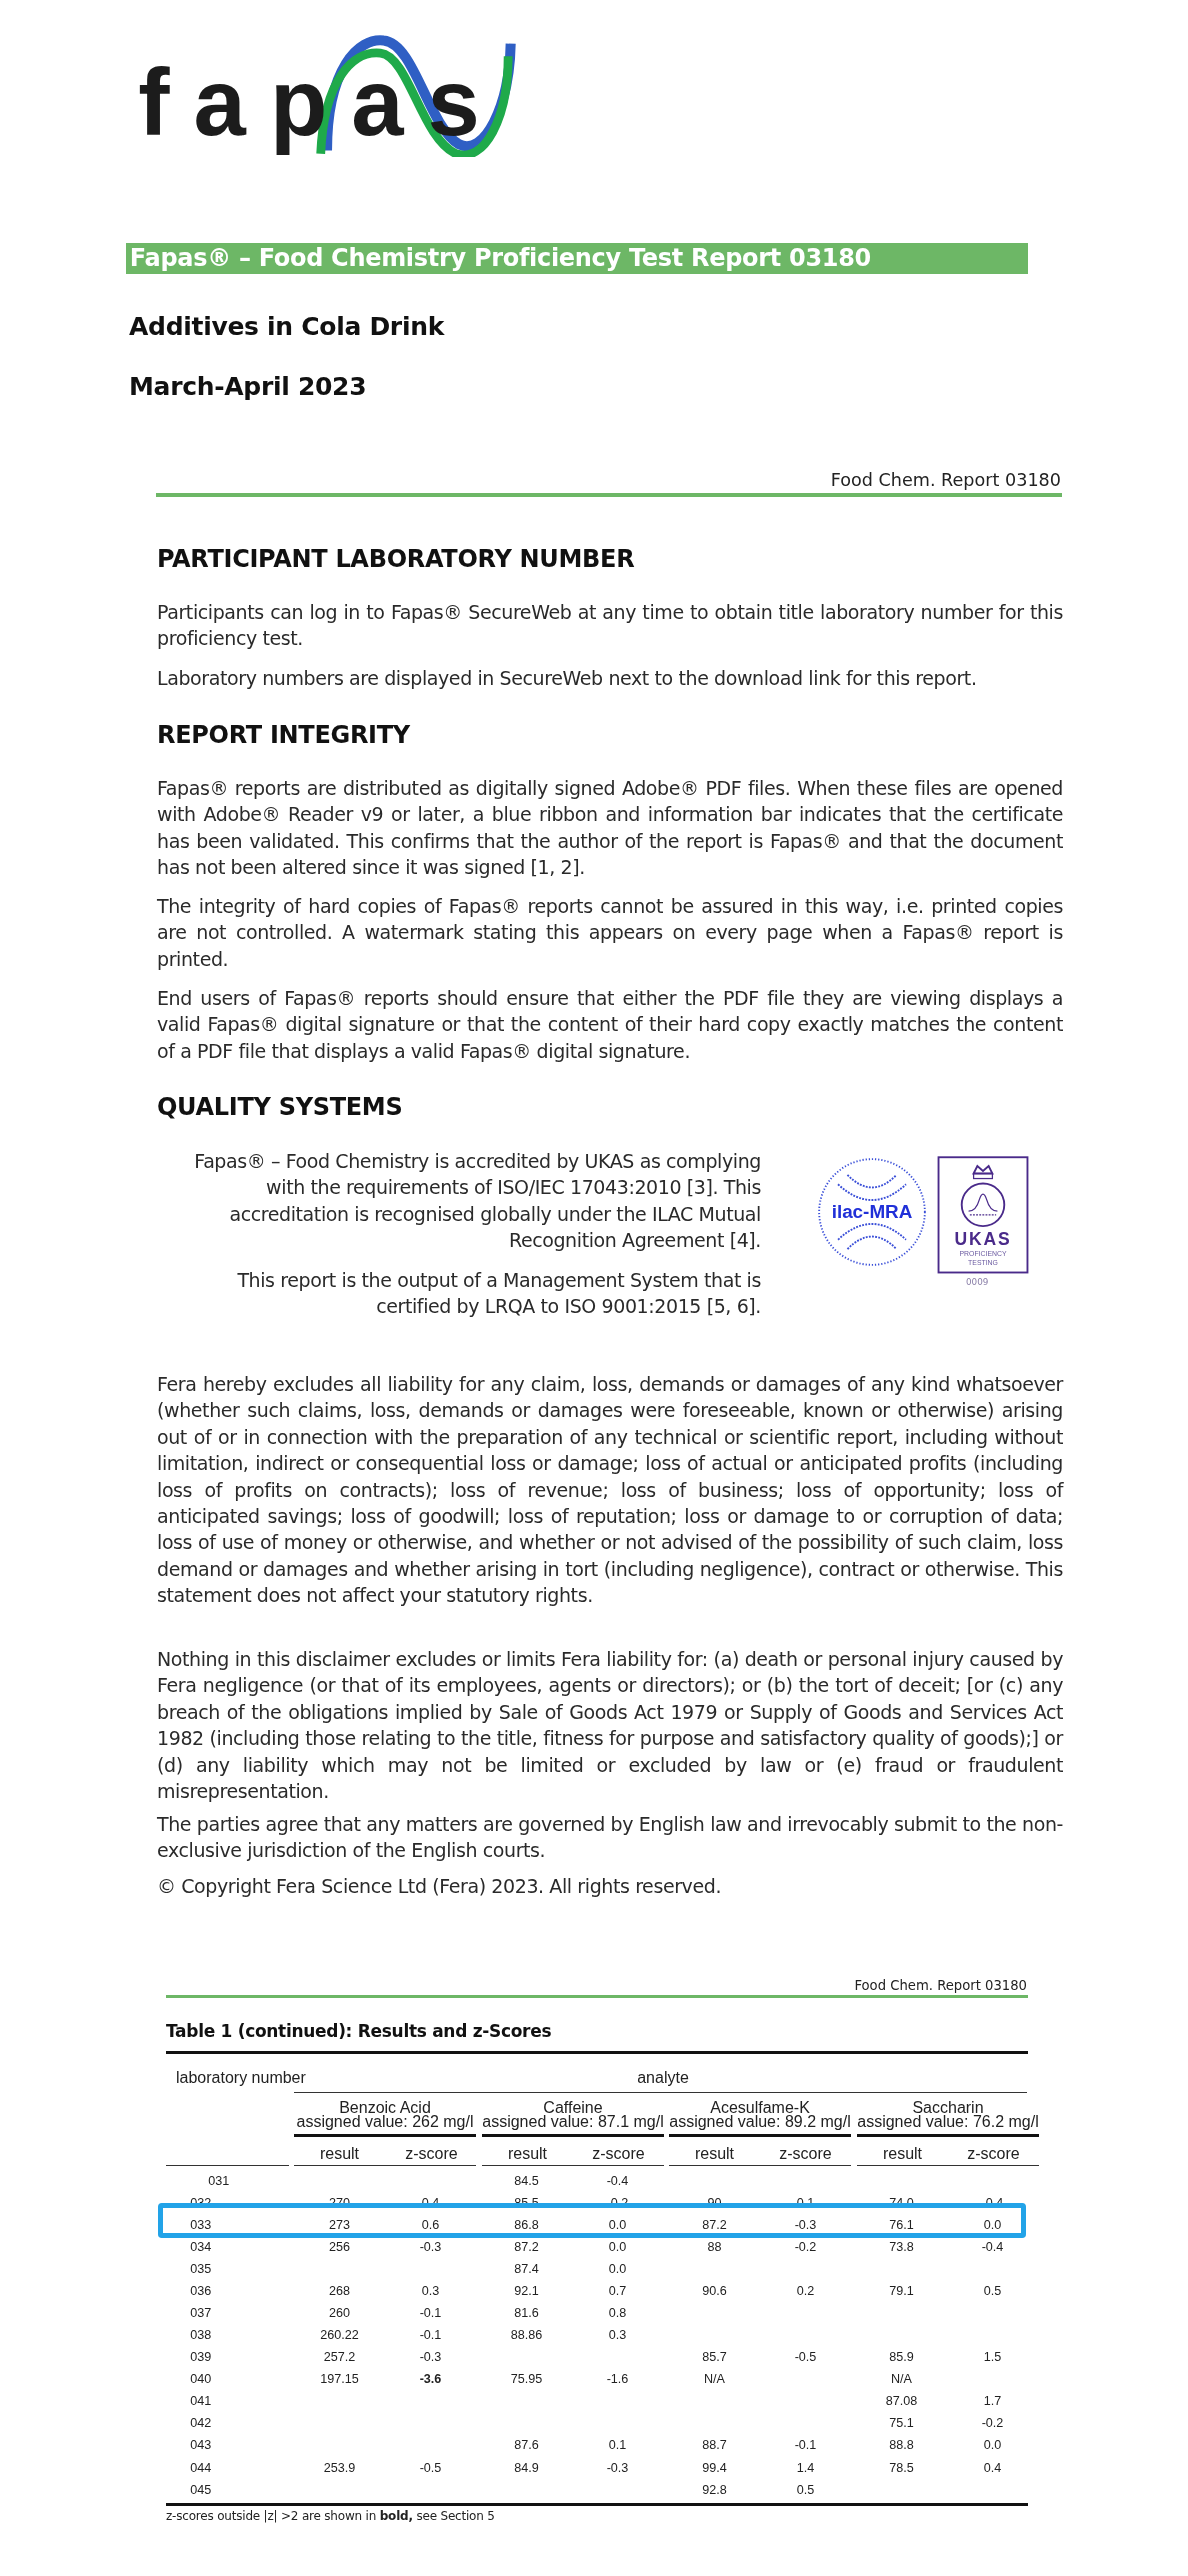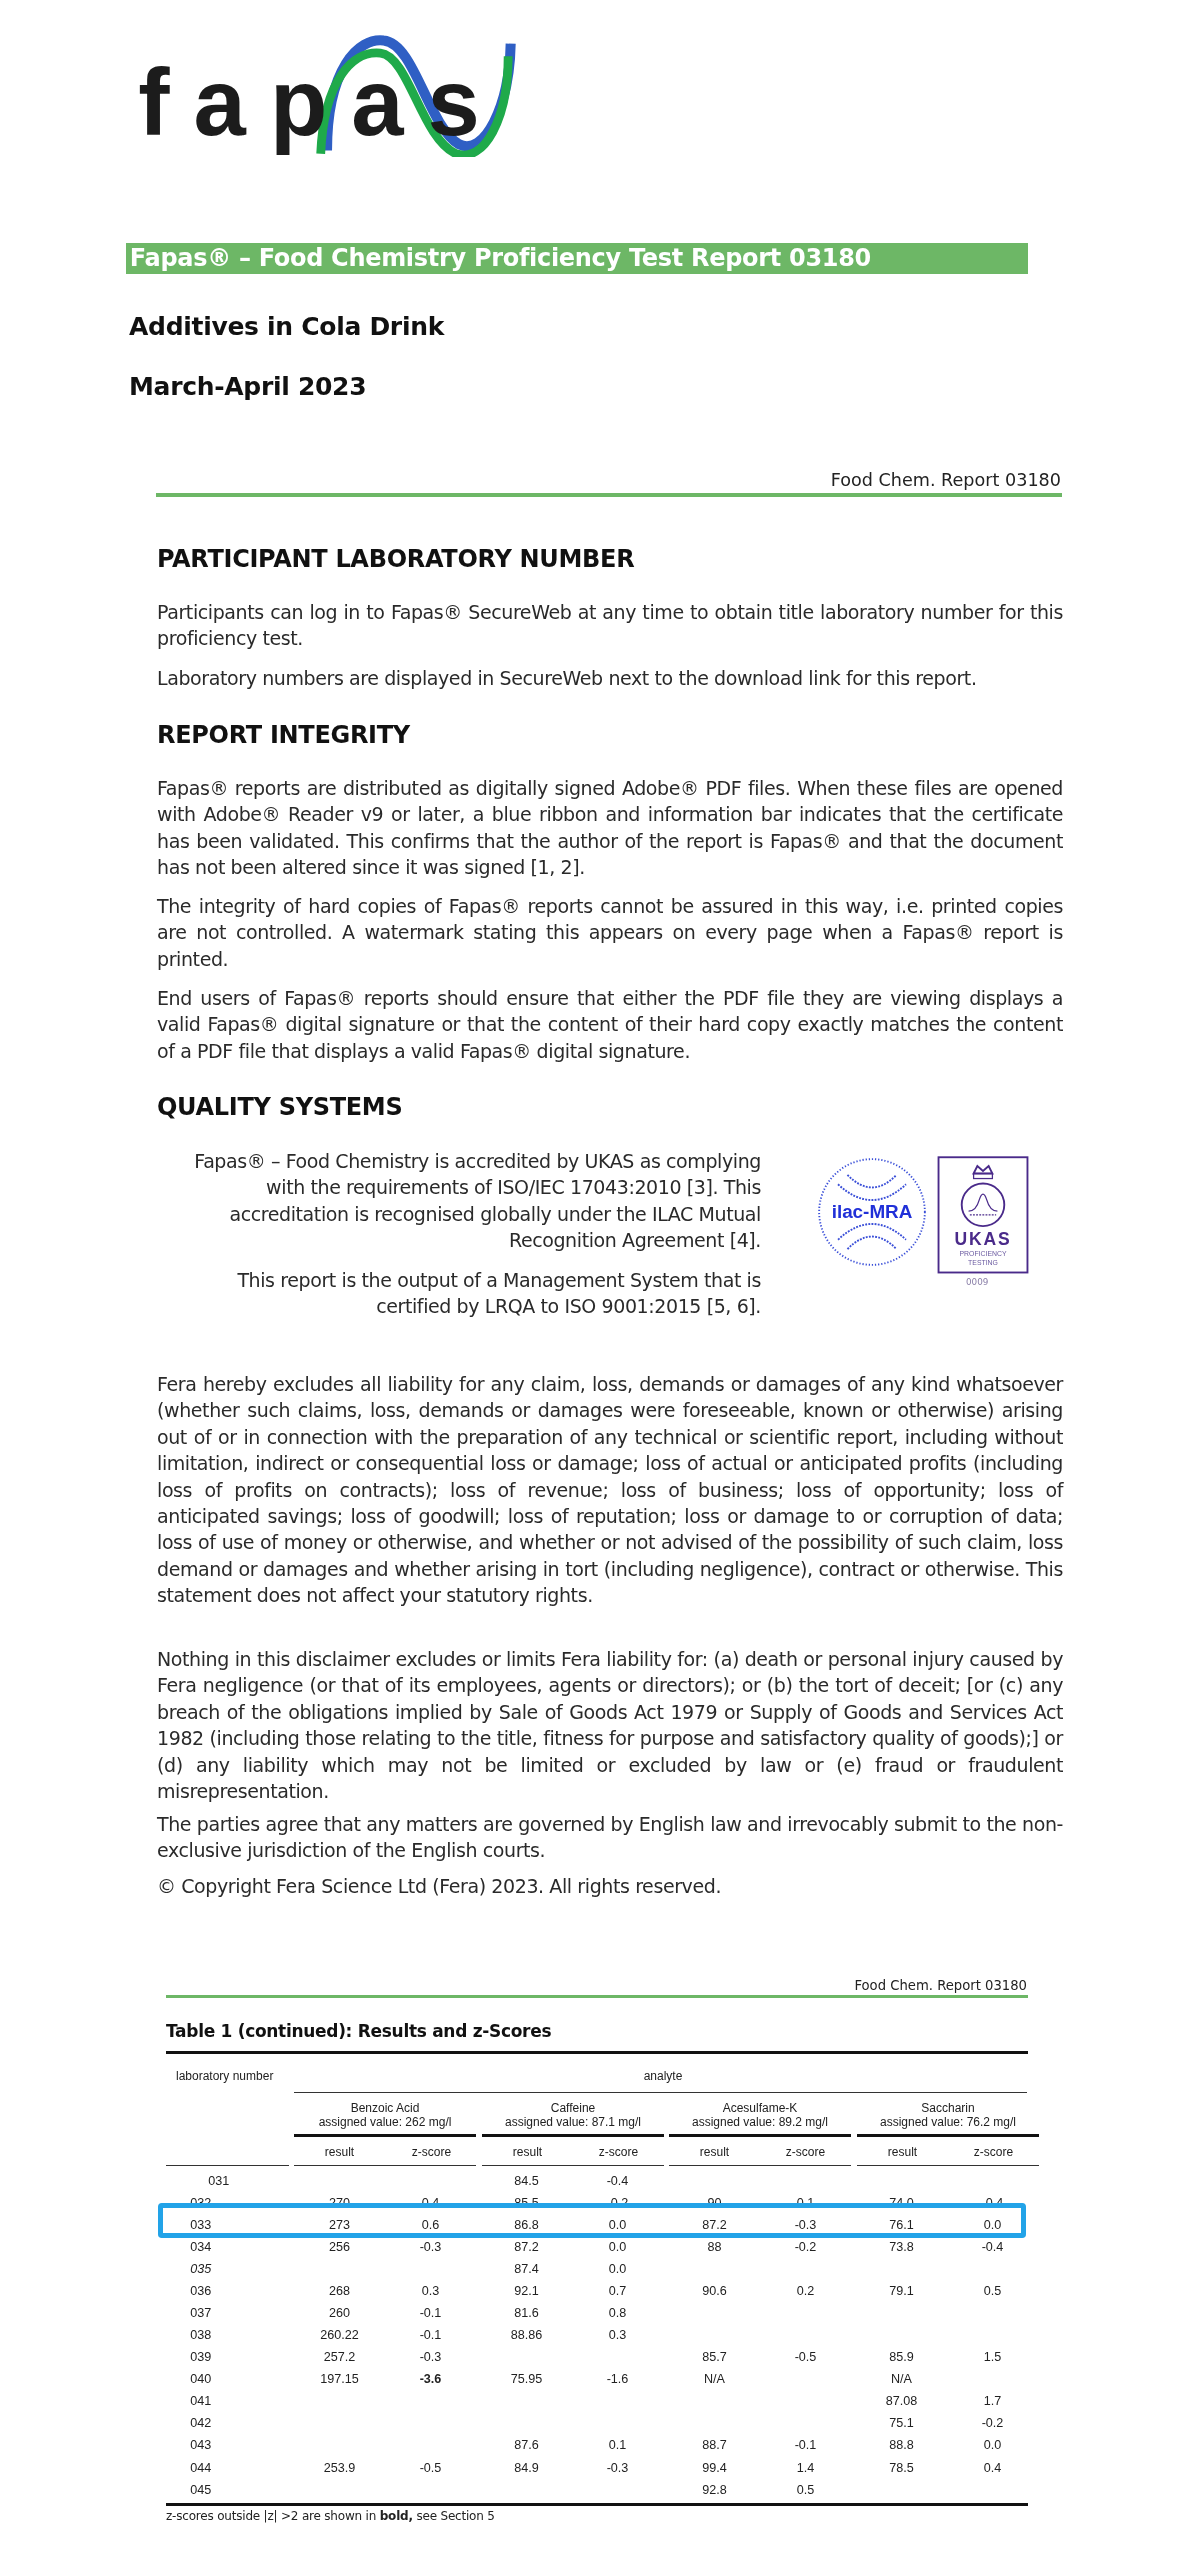--- a/index.html
+++ b/index.html
@@ -30,21 +30,21 @@
 
   
   .ilac { left: 816px; top: 1156px; width: 112px; height: 112px; }
   .ukas { left: 937px; top: 1156px; width: 92px; height: 119px; }
   .ukas-num { left: 966px; top: 1277px; font-size: 8.8px; color: #8a7fa8; }
 
   
   .head2 { font-size: 13.2px; color: #222; text-align: right; }
   .table-title { left: 166px; top: 2021px; font-size: 17px; font-weight: bold; color: #111; letter-spacing: -0.3px; }
   .rule-black { background: #111; }
-  .tbl-text { font-family: "Liberation Sans", sans-serif; font-size: 12px; color: #222; }
+  .tbl-text { font-family: "Liberation Sans", sans-serif; font-size: 16px; color: #222; }
   .col-center { text-align: center; }
   .row { position: absolute; left: 166px; width: 862px; height: 22px; }
   .cell { position: absolute; top: 0; font-family: "Liberation Sans", sans-serif; font-size: 12.6px;
           color: #222; text-align: center; width: 75px; line-height: 22px; }
   .cell.bold { font-weight: bold; }
   .highlight { left: 158px; top: 2203px; width: 868px; height: 35px; border: 5.7px solid #22a3e8;
                border-radius: 3.8px; box-sizing: border-box; }
   .footnote { left: 166px; top: 2509px; font-size: 12px; color: #222; letter-spacing: -0.2px; }
 </style>
 </head>
@@ -194,21 +194,21 @@
       <div class="cell" style="left: 136px;">256</div>
       <div class="cell" style="left: 227px;">-0.3</div>
       <div class="cell" style="left: 323px;">87.2</div>
       <div class="cell" style="left: 414px;">0.0</div>
       <div class="cell" style="left: 511px;">88</div>
       <div class="cell" style="left: 602px;">-0.2</div>
       <div class="cell" style="left: 698px;">73.8</div>
       <div class="cell" style="left: 789px;">-0.4</div>
     </div>
     <div class="row" style="top: 2258px;">
-      <div class="cell" style="left: 6.3px; width: 57px; font-style: italic;">035</div>
+      <div class="cell" style="left: 6.3px; width: 57px;">035</div>
       <div class="cell" style="left: 136px;"></div>
       <div class="cell" style="left: 227px;"></div>
       <div class="cell" style="left: 323px;">87.4</div>
       <div class="cell" style="left: 414px;">0.0</div>
       <div class="cell" style="left: 511px;"></div>
       <div class="cell" style="left: 602px;"></div>
       <div class="cell" style="left: 698px;"></div>
       <div class="cell" style="left: 789px;"></div>
     </div>
     <div class="row" style="top: 2280px;">

